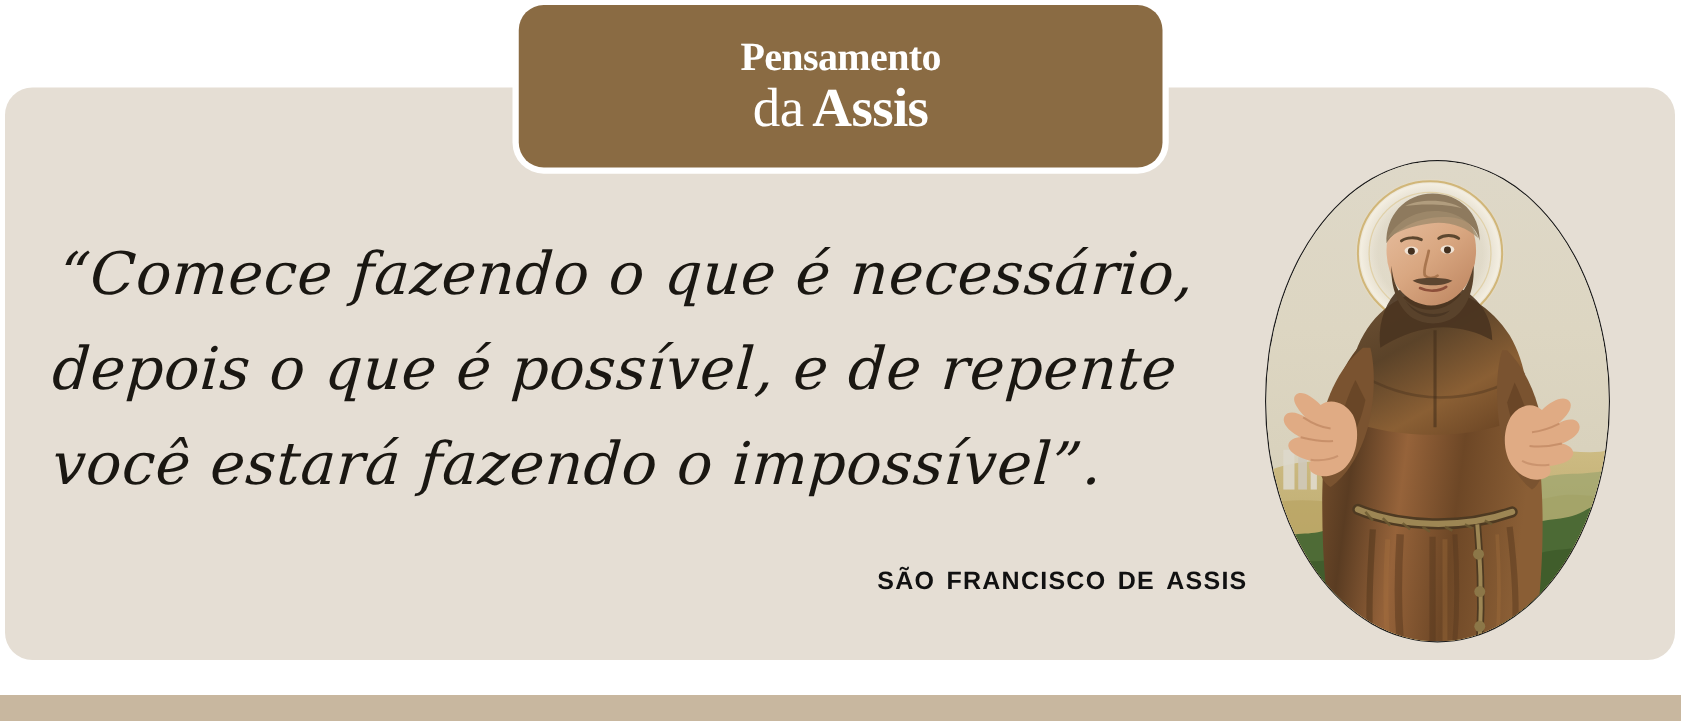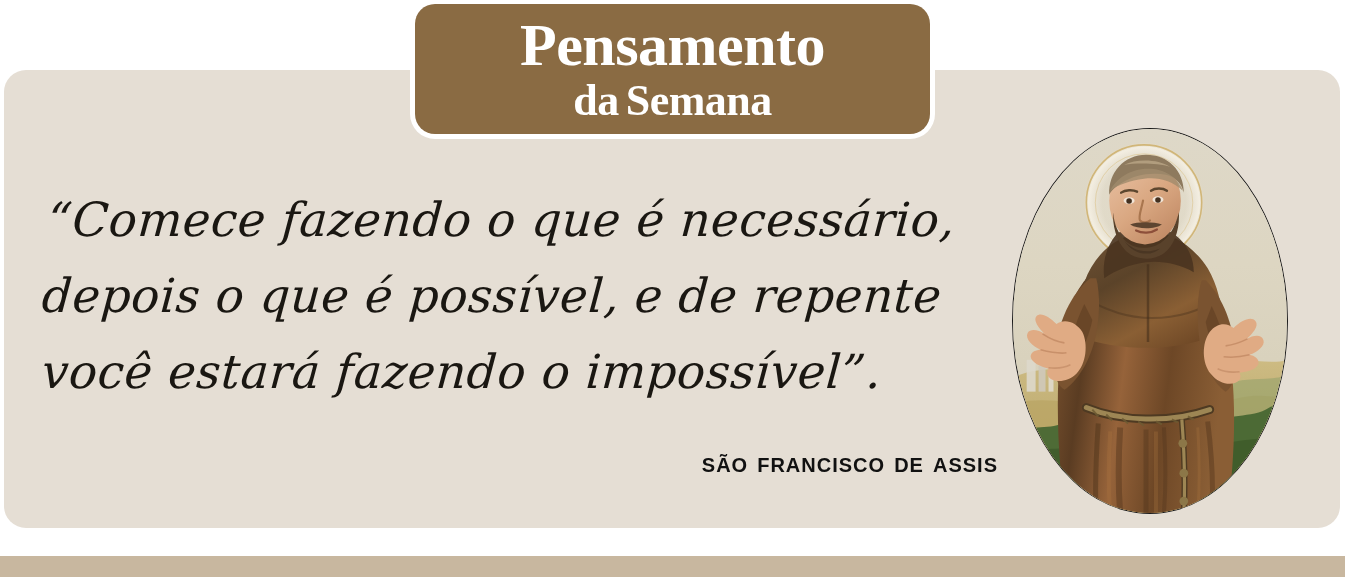--- a/index.html
+++ b/index.html
@@ -47,34 +47,34 @@
     display: flex;
     flex-direction: column;
     align-items: center;
     justify-content: center;
     line-height: 1;
   }
   .header-line1 {
     color: #ffffff;
     font-family: "Liberation Serif", serif;
     font-weight: bold;
-    font-size: 60px;
+    font-size: 32px;
     letter-spacing: -0.5px;
     margin-bottom: 4px;
     white-space: nowrap;
   }
   .header-line2 {
     color: #ffffff;
     font-family: "Liberation Serif", serif;
     font-size: 44px;
     white-space: nowrap;
     letter-spacing: -0.5px;
   }
   .header-line2 .thin {
-    font-weight: bold;
+    font-weight: normal;
   }
   .header-line2 .bold {
     font-weight: bold;
     margin-left: 7px;
   }
 
   
   .quote-block {
     position: absolute;
     left: 38px;
@@ -144,21 +144,21 @@
 </head>
 <body>
 
 <div id="stage">
 
   <div class="card"></div>
 
   <div class="header-tab">
     <div class="header-line1">Pensamento</div>
     <div class="header-line2">
-      <span class="thin">da</span><span class="bold">Semana</span>
+      <span class="thin">da</span><span class="bold">Assis</span>
     </div>
   </div>
 
   <div class="quote-block">
     <div class="quote-line l1">“Comece fazendo o que é necessário,</div>
     <div class="quote-line l2">depois o que é possível, e de repente</div>
     <div class="quote-line l3">você estará fazendo o impossível”.</div>
   </div>
 
   <div class="attribution">

